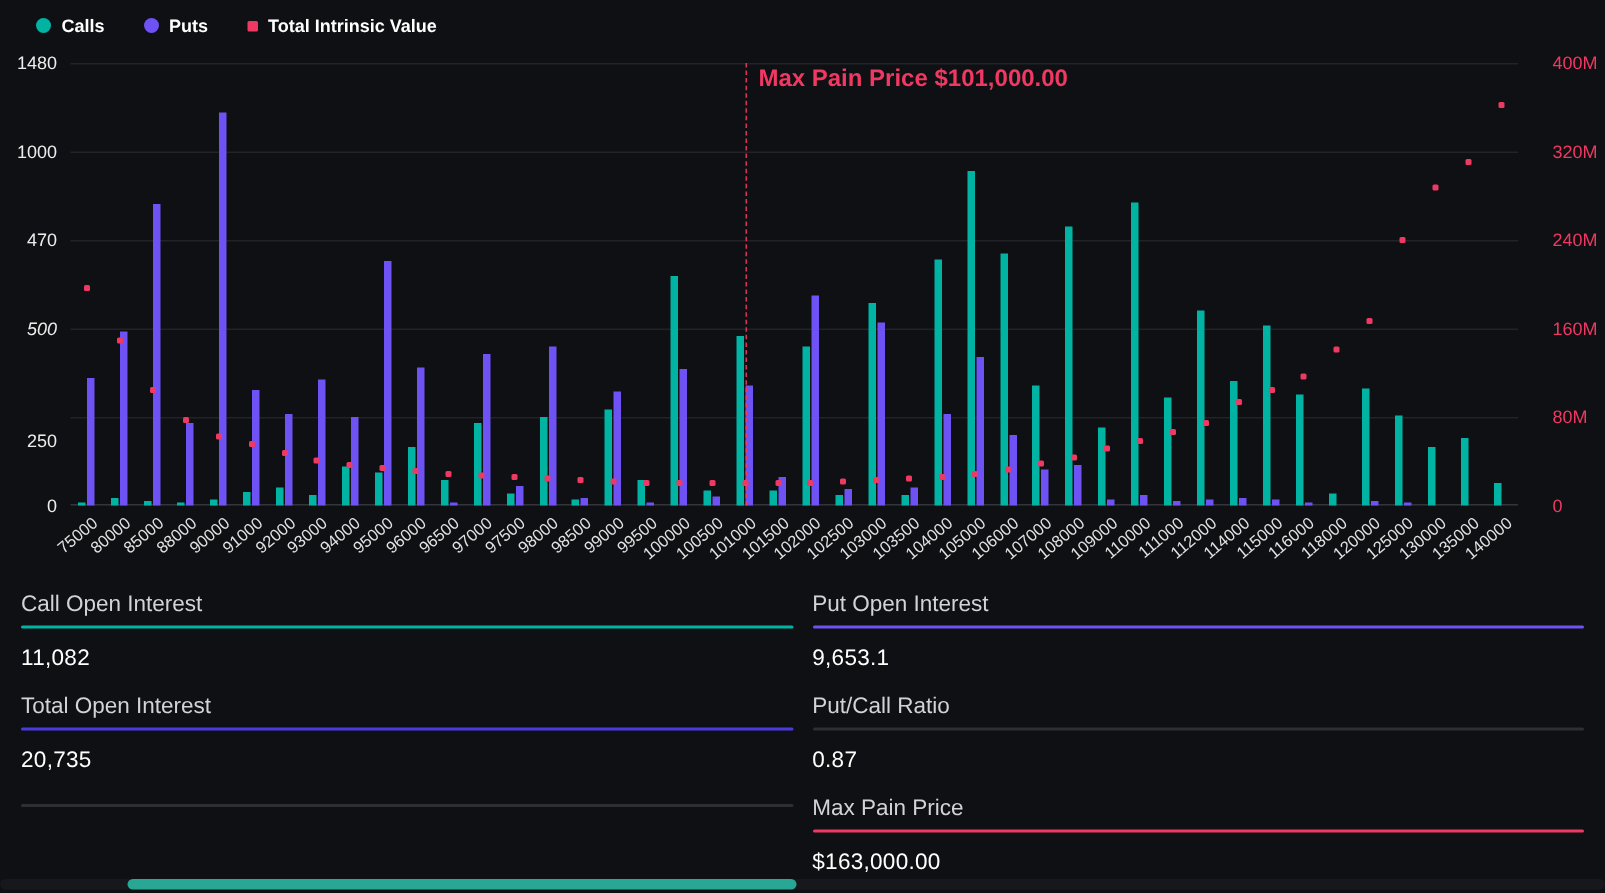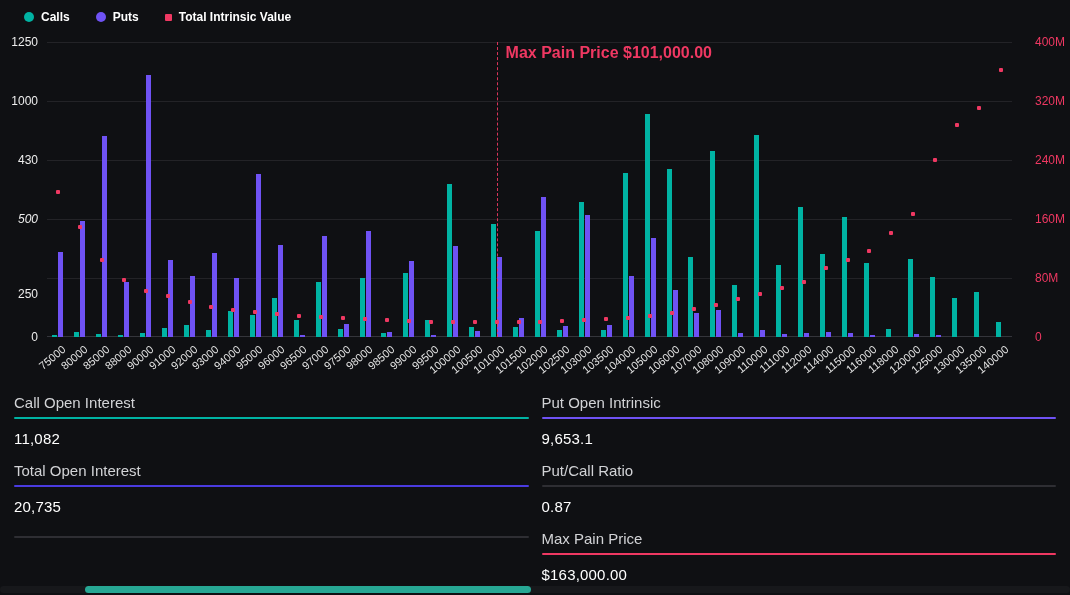--- a/index.html
+++ b/index.html
@@ -61,23 +61,23 @@
       <span class="legend-marker square" style="background: rgb(239, 56, 98);"></span>
       <span class="legend-label">Total Intrinsic Value</span>
     </div>
   </div>
 
   <div class="chart-wrap">
     <div id="yLeft">
         <div class="tick" style="top: 295px;">0</div>
         <div class="tick" style="top: 252px;">250</div>
         <div class="tick" style="top: 177px; font-style: italic;">500</div>
-        <div class="tick" style="top: 118px;">430</div>
+        <div class="tick" style="top: 118px;">470</div>
         <div class="tick" style="top: 59px;">1000</div>
-        <div class="tick" style="top: 0px;">1250</div>
+        <div class="tick" style="top: 0px;">1480</div>
       </div>
     <div id="plot">
         <div class="gridline base" style="top: 294px;"></div>
         <div class="gridline" style="top: 236px;"></div>
         <div class="gridline" style="top: 177px;"></div>
         <div class="gridline" style="top: 118px;"></div>
         <div class="gridline" style="top: 59px;"></div>
         <div class="gridline" style="top: 0px;"></div>
         <div class="bar" style="left: 5.46591px; height: 2px; background: rgb(0, 179, 163);"></div>
         <div class="bar" style="left: 11.4659px; height: 84.96px; background: rgb(111, 82, 244);"></div>
@@ -266,21 +266,21 @@
       </div>
   </div>
 
   <div class="stats" id="stats">
       <div class="stat">
         <div class="stat-label">Call Open Interest</div>
         <div class="stat-rule" style="background: rgb(0, 179, 163);"></div>
         <div class="stat-value">11,082</div>
       </div>
       <div class="stat">
-        <div class="stat-label">Put Open Intrinsic</div>
+        <div class="stat-label">Put Open Interest</div>
         <div class="stat-rule" style="background: rgb(111, 82, 244);"></div>
         <div class="stat-value">9,653.1</div>
       </div>
       <div class="stat">
         <div class="stat-label">Total Open Interest</div>
         <div class="stat-rule" style="background: rgb(74, 59, 224);"></div>
         <div class="stat-value">20,735</div>
       </div>
       <div class="stat">
         <div class="stat-label">Put/Call Ratio</div>

